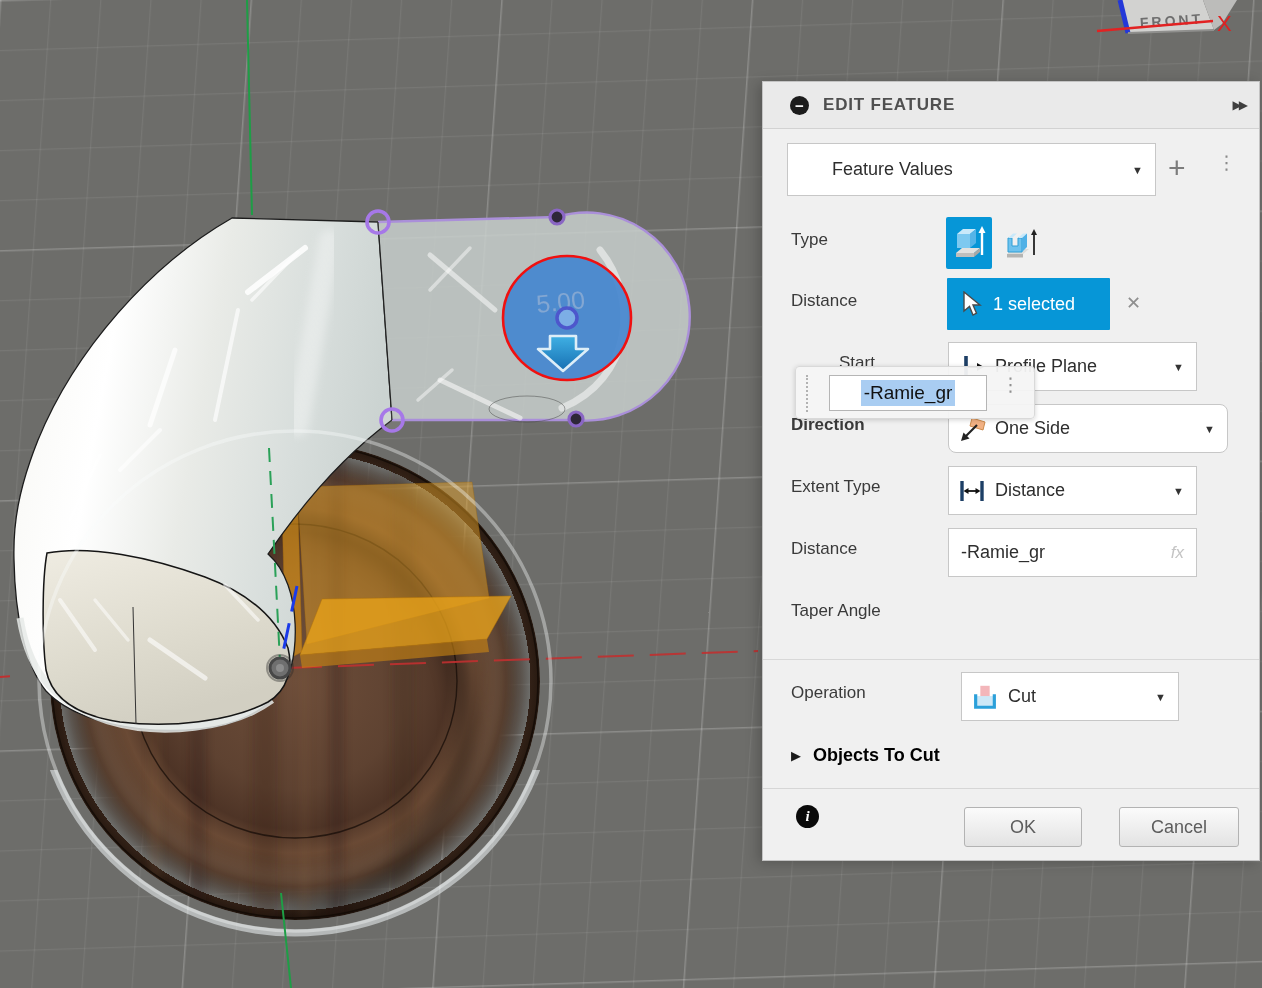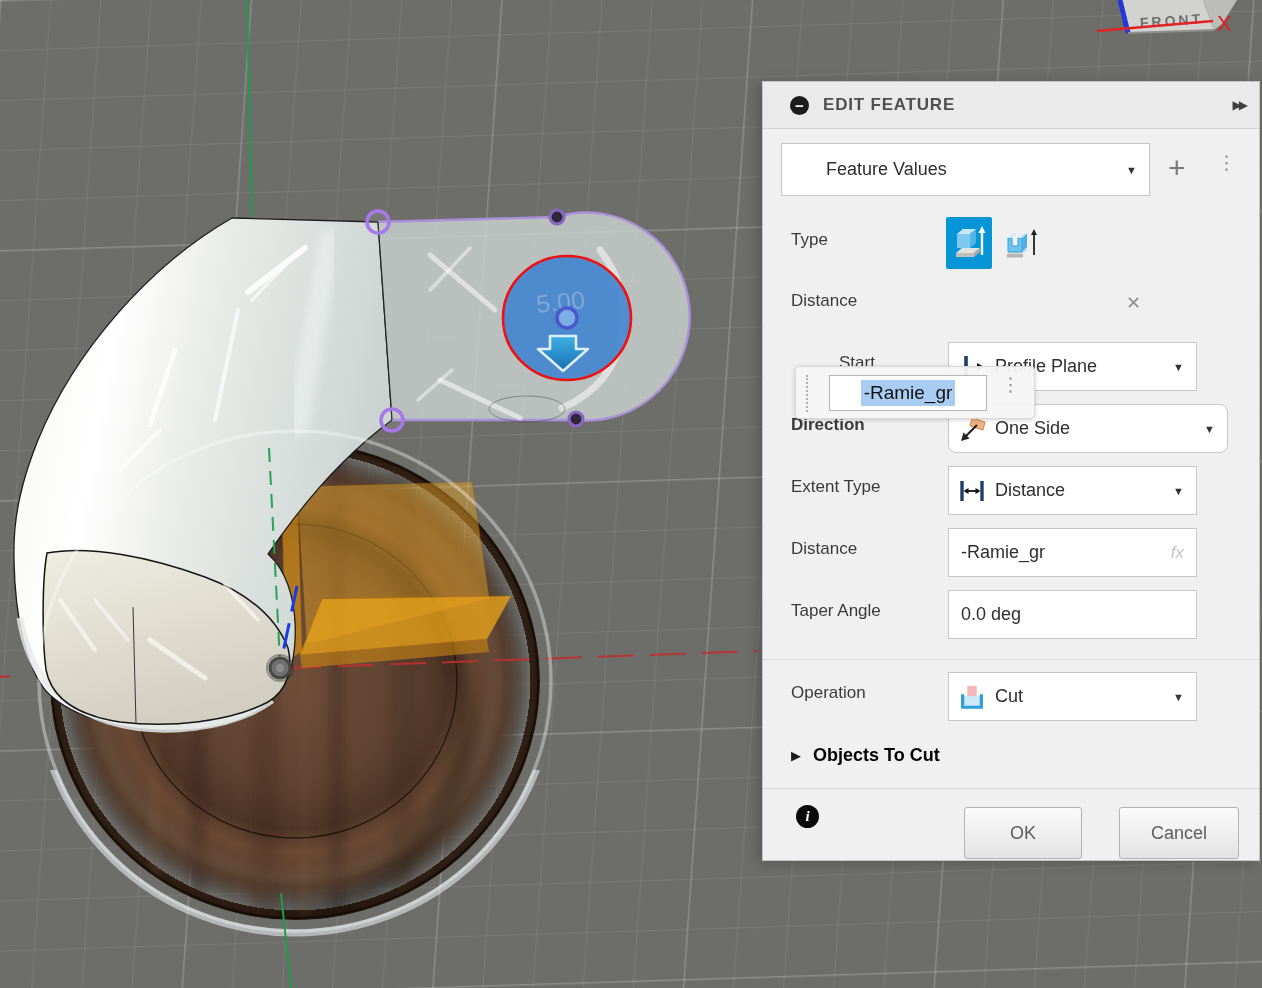--- a/index.html
+++ b/index.html
@@ -53,21 +53,21 @@
 
   .objrow{position:absolute;left:28px;display:flex;align-items:center;}
   .objrow .tri{font-size:13px;color:#1a1a1a;margin-right:12px;}
   .objrow .t{font-size:18px;font-weight:bold;color:#000000;}
 
   .footer{position:absolute;left:0;right:0;bottom:0;height:71px;background:#f0f0f0;
           border-top:1px solid #d6d6d6;}
   .infoico{position:absolute;left:33px;top:16px;width:23px;height:23px;border-radius:50%;
           background:#0a0a0a;color:#fff;display:flex;align-items:center;justify-content:center;
           font-family:"Liberation Serif",serif;font-style:italic;font-weight:bold;font-size:15px;}
-  .btn{position:absolute;height:52px;border:1px solid #b3b3b3;border-radius:3px;
+  .btn{position:absolute;height:40px;border:1px solid #b3b3b3;border-radius:3px;
        background:linear-gradient(#fbfbfb,#e3e3e3);color:#5d5d5d;font-size:18px;
        display:flex;align-items:center;justify-content:center;box-sizing:border-box;}
 
   
   .floatwidget{
     position:absolute;left:795px;top:366px;width:240px;height:53px;z-index:2;
     background:rgba(244,244,244,0.95);border:1px solid #d9d9d9;border-radius:4px;
     box-shadow:0 1px 5px rgba(0,0,0,.18);box-sizing:border-box;
   }
   .floatwidget .lgrip{position:absolute;left:10px;top:8px;height:37px;width:0;
@@ -262,21 +262,21 @@
 </svg>
 
 <div class="panel">
 
   <div class="hdr">
     <div class="hdr-collapse">−</div>
     <div class="hdr-title">EDIT FEATURE</div>
     <div class="hdr-detach">▶▶</div>
   </div>
 
-  <div class="combo" style="left:18px;top:61px;width:369px;height:53px;">
+  <div class="combo" style="left:24px;top:61px;width:369px;height:53px;">
     <span class="txt" style="margin-left:44px;">Feature Values</span>
     <span class="caret">▼</span>
   </div>
   <div class="plusbtn" style="left:405px;top:71px;">+</div>
   <div class="vdots" style="left:454px;top:76px;">⋮</div>
 
   <div class="lbl" style="top:148px;">Type</div>
   <div class="typebtn sel" style="left:183px;top:135px;width:46px;height:52px;">
     <svg width="36" height="42" viewBox="0 0 36 42">
       <polygon points="5,31 23,31 29,26 11,26" fill="#e2e2e0"></polygon>
@@ -296,20 +296,26 @@
       <path d="M5 13 h4 v8 h6 v-8 h4 v14 h-14 z" fill="#6ec2ee" stroke="#2f9fd6" stroke-width="1"></path>
       <polygon points="5,13 9,13 14,8.5 10,8.5" fill="#c9e9fa"></polygon>
       <polygon points="15,13 19,13 24,8.5 20,8.5" fill="#c9e9fa"></polygon>
       <polygon points="19,27 19,13 24,8.5 24,22" fill="#4fb0e6"></polygon>
       <line x1="31" y1="30" x2="31" y2="9" stroke="#222" stroke-width="1.8"></line>
       <polygon points="31,4 28,10 34,10" fill="#222"></polygon>
     </svg>
   </div>
 
   <div class="lbl" style="top:209px;">Distance</div>
+  <div class="selbtn" style="left:184px;top:196px;width:163px;height:52px;">
+    <svg width="22" height="26" viewBox="0 0 22 26">
+      <polygon points="3,1 3,20 8.5,15.5 12,24 15.5,22.2 12,14 19,14" fill="#ffffff" stroke="#4a4a4a" stroke-width="1.4"></polygon>
+    </svg>
+    <span>1 selected</span>
+  </div>
   <div class="clearx" style="left:363px;top:212px;">✕</div>
 
   <div class="lbl" style="top:271px;margin-left:48px;">Start</div>
   <div class="combo" style="left:185px;top:260px;width:249px;height:49px;">
     <svg class="ico" viewBox="0 0 30 28">
       <line x1="9" y1="3" x2="9" y2="25" stroke="#1d3f66" stroke-width="3.6"></line>
       <line x1="11" y1="14" x2="21" y2="14" stroke="#111" stroke-width="2"></line>
       <polygon points="27,14 20,10 20,18" fill="#111"></polygon>
     </svg>
     <span class="txt">Profile Plane</span>
@@ -340,28 +346,25 @@
     <span class="caret">▼</span>
   </div>
 
   <div class="lbl" style="top:457px;">Distance</div>
   <div class="inputbox" style="left:185px;top:446px;width:249px;height:49px;">
     <span class="txt">-Ramie_gr</span>
     <span class="fx">fx</span>
   </div>
 
   <div class="lbl" style="top:519px;">Taper Angle</div>
-  <div class="inputbox" style="left:185px;top:508px;width:249px;height:49px;">
-    <span class="txt">0.0 deg</span>
-  </div>
 
   <div class="sep" style="top:577px;"></div>
 
   <div class="lbl" style="top:601px;">Operation</div>
-  <div class="combo" style="left:185px;top:590px;width:249px;height:49px;justify-content:flex-end;">
+  <div class="combo" style="left:198px;top:590px;width:218px;height:49px;justify-content:flex-end;">
     <svg class="ico" viewBox="0 0 32 30">
       <rect x="11" y="3" width="10" height="15" fill="#f3b6ba"></rect>
       <rect x="7" y="14" width="18" height="11" fill="#cde8f7"></rect>
       <path d="M6 12 V 26 H 26 V 12" fill="none" stroke="#2ba0da" stroke-width="3.4"></path>
     </svg>
     <span class="txt">Cut</span>
     <span class="caret">▼</span>
   </div>
 
   <div class="objrow" style="top:663px;">

